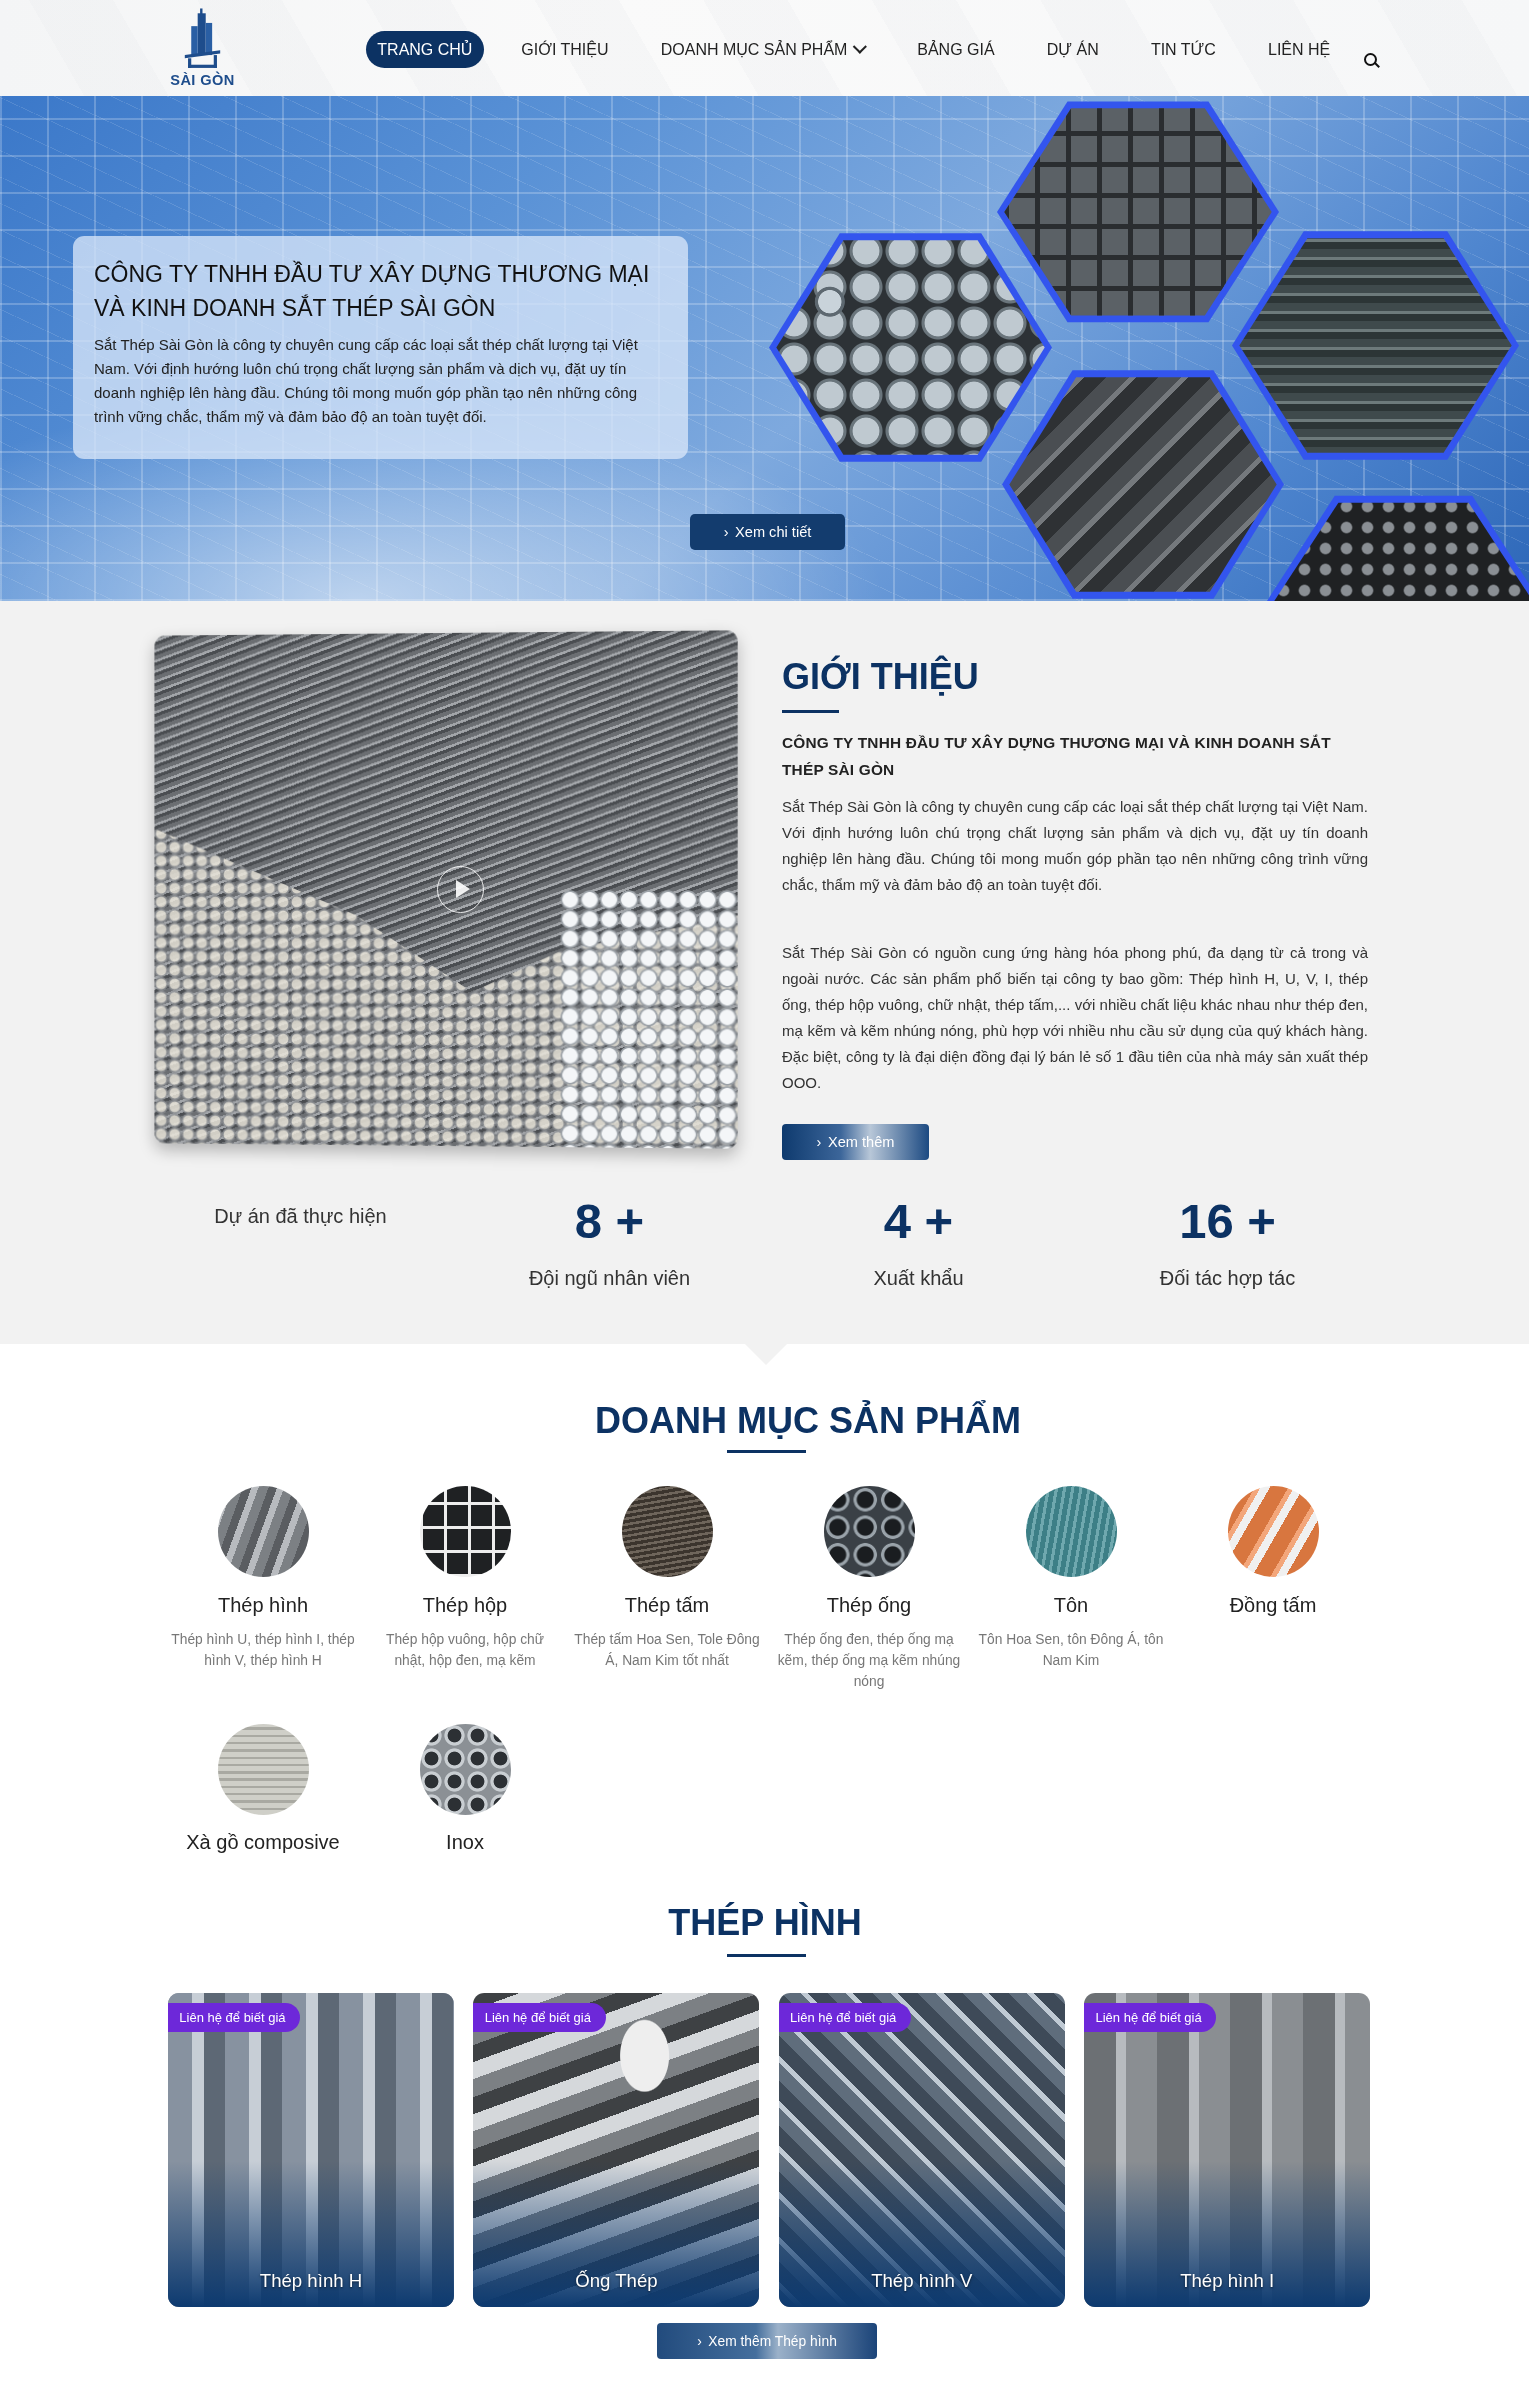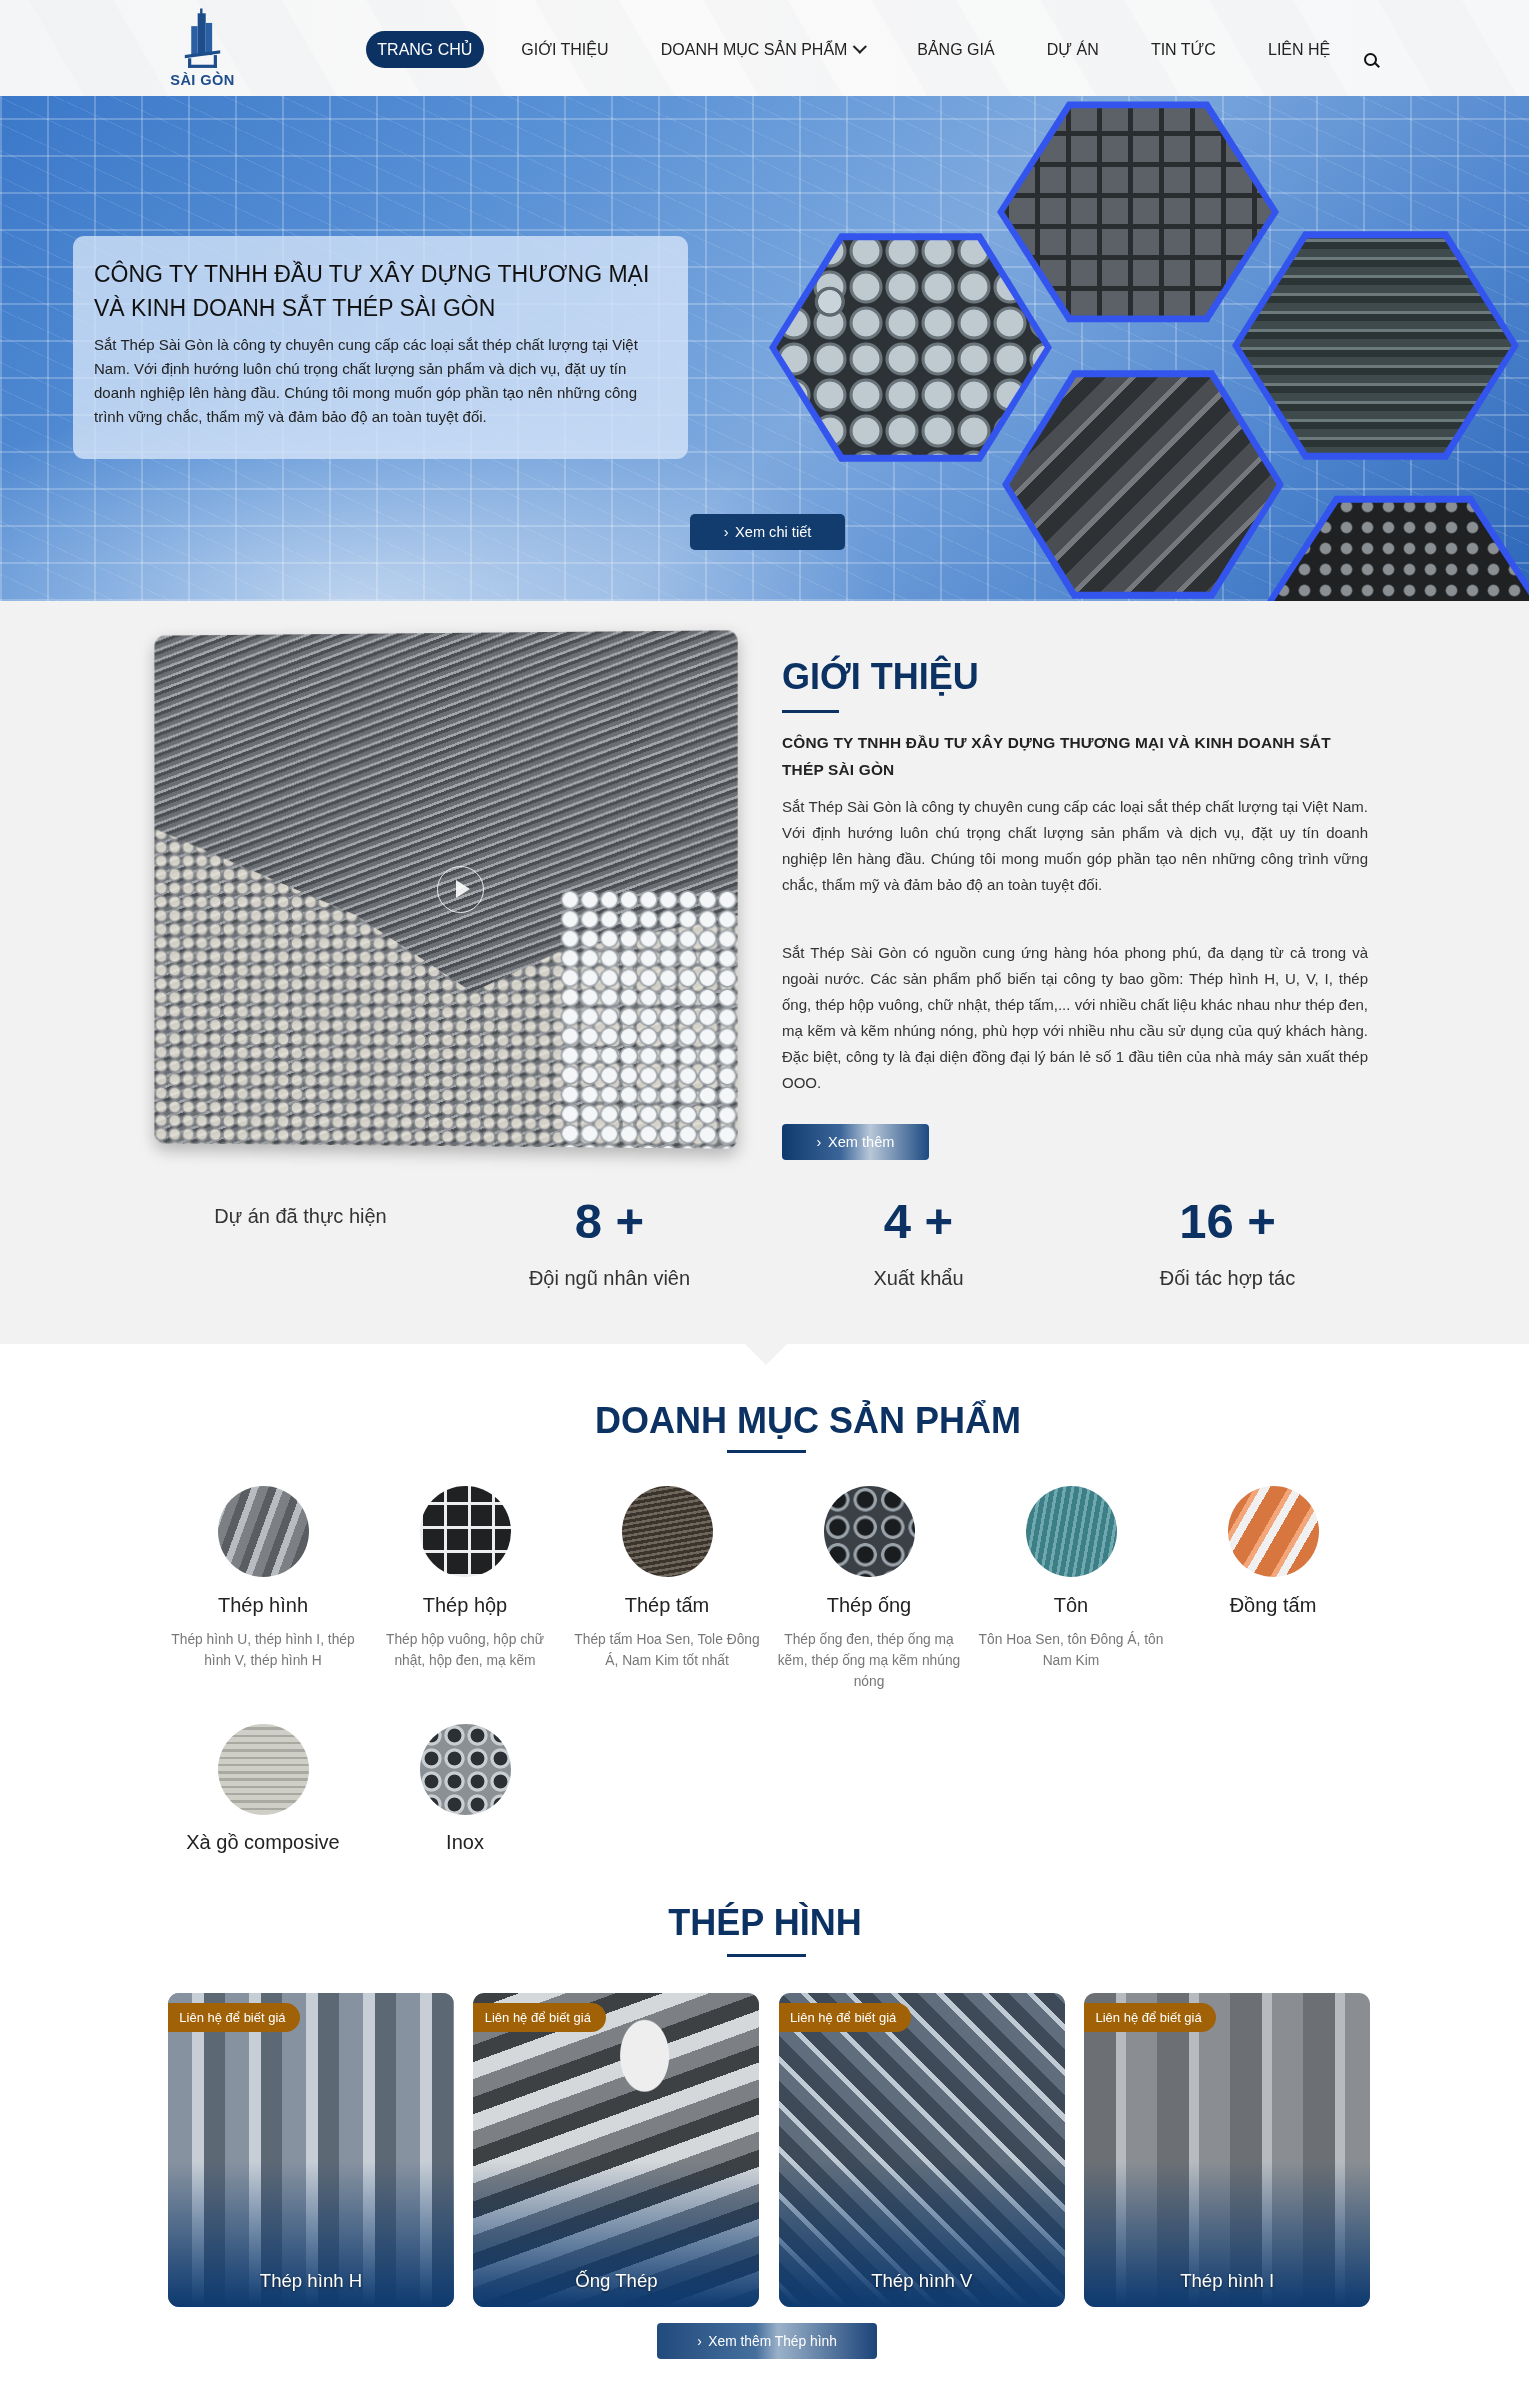--- a/index.html
+++ b/index.html
@@ -102,21 +102,21 @@
   .th-xago { background: repeating-linear-gradient(0deg, #cfcfc8 0 4.9px, #a9a9a2 4.9px 7.3px); }
   .th-nhom { background: repeating-linear-gradient(135deg, #d6d9dc 0 9.7px, #6f7478 9.7px 14.6px, #2e3134 14.6px 21px); }
   .th-inox { background: radial-gradient(circle, #2c3034 0 6.5px, #c9ced2 7.3px 9.7px, #8b9095 10.5px); background-size: 23px 23px; }
 
   
   .th-title { position: absolute; left: 0; top: 1894px; width: 1530px; text-align: center; font-size: 36px; line-height: 57px; }
   .prod-row { position: absolute; left: 168px; top: 1993px; display: flex; gap: 19.4px; }
   .prod-card { position: relative; width: 286px; height: 314px; border-radius: 11.3px; overflow: hidden; }
   .prod-img { position: absolute; inset: 0; }
   .prod-card::after { content: ""; position: absolute; left: 0; right: 0; bottom: 0; height: 146px; background: linear-gradient(180deg, transparent, #0d3a70); }
-  .price-tag { position: absolute; left: 0; top: 9.7px; z-index: 2; background: #a16207; color: #fff; font-family: "Liberation Sans", sans-serif; font-size: 13px; height: 29px; line-height: 29px; padding: 0 14.6px 0 11.3px; border-radius: 0 14.6px 14.6px 0; }
+  .price-tag { position: absolute; left: 0; top: 9.7px; z-index: 2; background: #6d28d9; color: #fff; font-family: "Liberation Sans", sans-serif; font-size: 13px; height: 29px; line-height: 29px; padding: 0 14.6px 0 11.3px; border-radius: 0 14.6px 14.6px 0; }
   .prod-name { position: absolute; left: 0; right: 0; bottom: 14.6px; z-index: 2; text-align: center; color: #fff; font-family: "Liberation Sans", sans-serif; font-size: 18.6px; text-shadow: 0 0.8px 2.4px rgba(0,0,0,.6); }
   .pi-h { background: repeating-linear-gradient(90deg, #8792a0 0 24px, #c7ced6 24px 36px, #5d6875 36px 57px), #8892a0; }
   .pi-ong { background: radial-gradient(ellipse at 60% 20%, #eee 0 24px, transparent 25px), repeating-linear-gradient(160deg, #3e4144 0 16px, #d5d8db 16px 32px, #7c8084 32px 49px); }
   .pi-v { background: repeating-linear-gradient(45deg, #5f6d7c 0 13px, #c0cad4 13px 18px, #3e4a58 18px 32px), repeating-linear-gradient(-45deg, transparent 0 24px, rgba(255,255,255,.2) 24px 27.5px); }
   .pi-i { background: repeating-linear-gradient(90deg, #6c7074 0 32px, #b7bbbf 32px 42px, #8a8e92 42px 73px); }
   .more-btn { position: absolute; left: 657px; top: 2323px; width: 220px; height: 36px; border-radius: 4px; color: #fff;
     background: linear-gradient(90deg, #224b7d 0%, #456f9d 45%, #9bb1c9 55%, #1b4479 100%);
     font-family: "Liberation Sans", sans-serif; font-size: 13.8px; display: flex; align-items: center; justify-content: center; gap: 6.5px; }
 </style>
 </head>

